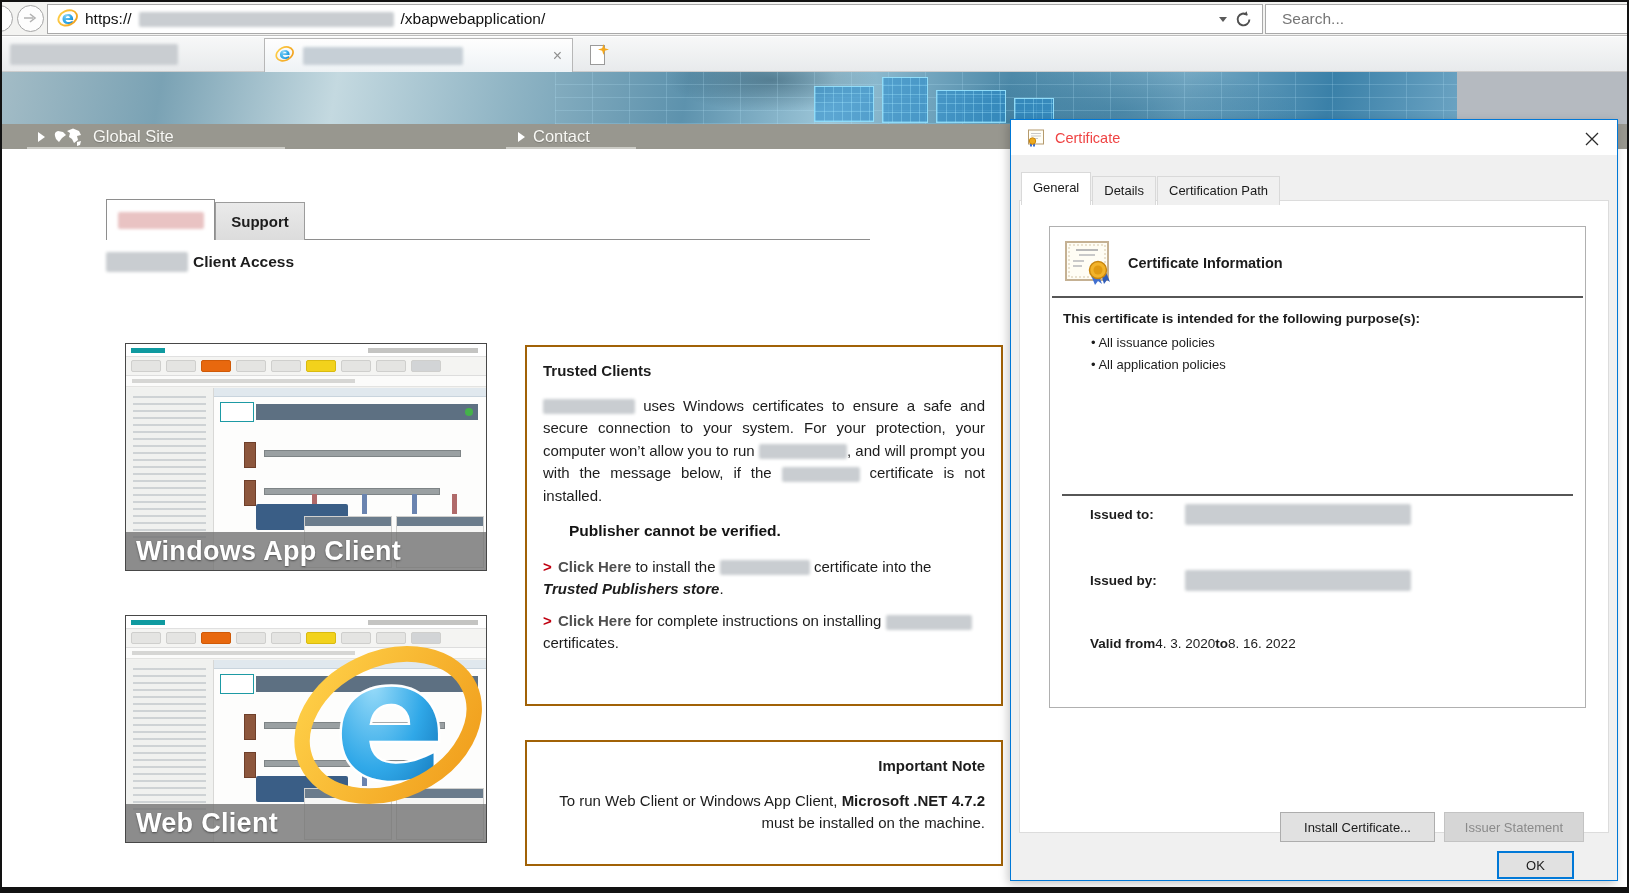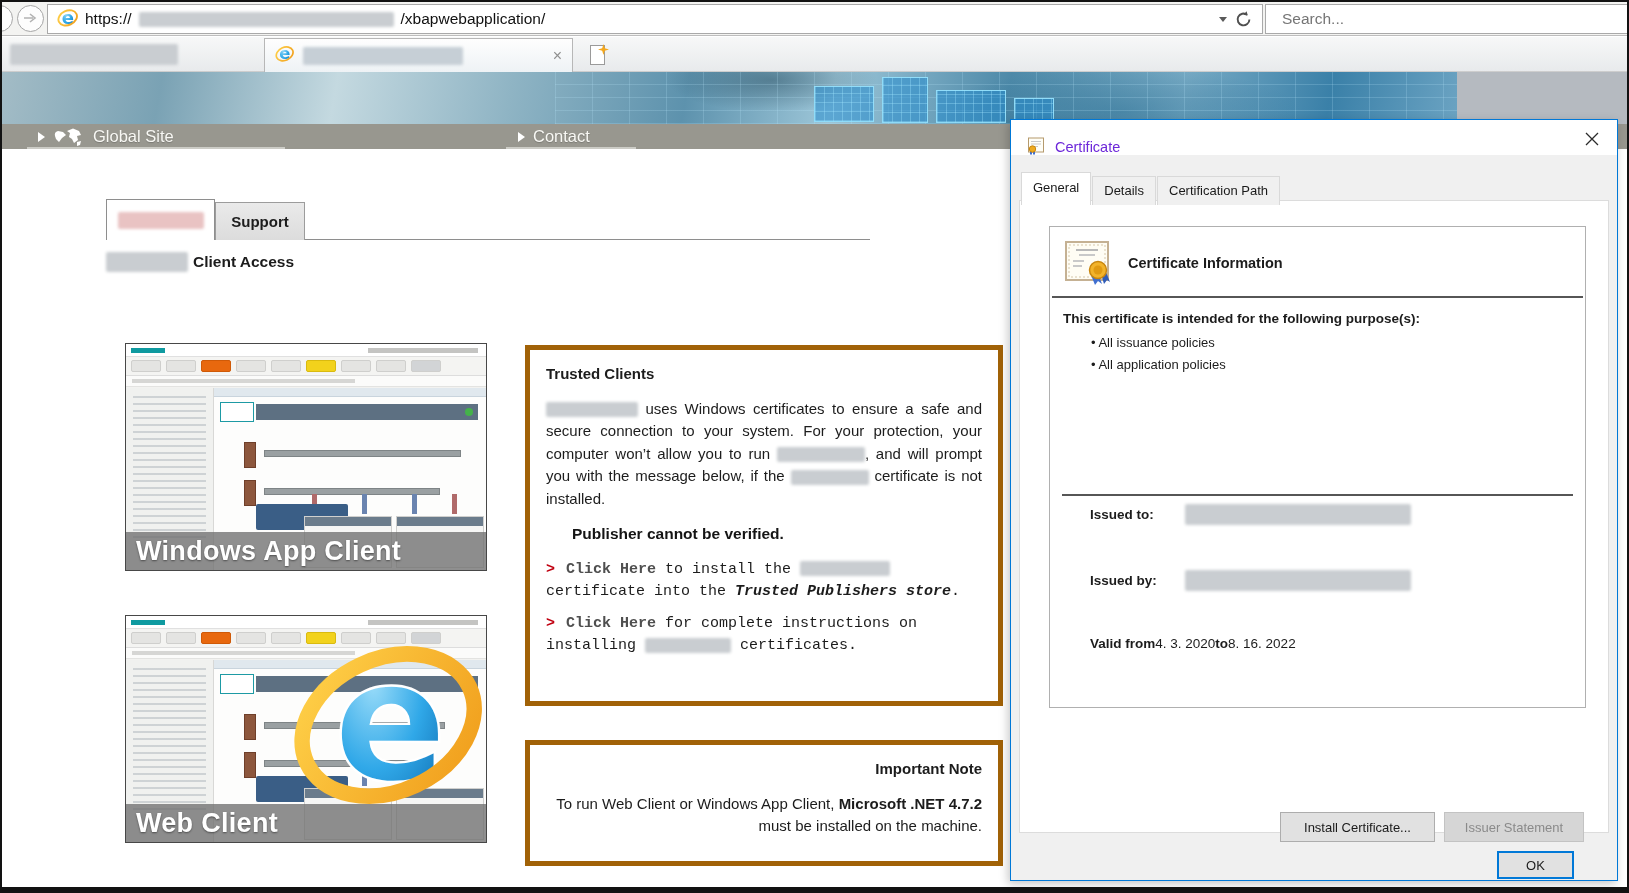--- a/index.html
+++ b/index.html
@@ -112,37 +112,37 @@
   .brown{position:absolute;width:12px;height:26px;background:#8d573d;border:1px solid #6f3f2a;}
   .bar{position:absolute;height:7px;background:#9aa0a2;border:1px solid #7e8486;}
   .vd{position:absolute;width:5px;height:20px;}
   .m-legend{position:absolute;left:30px;bottom:-6px;width:92px;height:26px;background:#3a5e86;border-radius:2px;}
   .m-bottom{position:absolute;left:88px;right:0;bottom:0;height:56px;display:flex;gap:4px;padding:2px;}
   .panelbox{flex:1;background:#f6f6f5;border:1px solid #d0d0ce;}
   .phdr{height:9px;background:#6b7c8c;}
   .ielogo{position:absolute;right:2px;top:8px;z-index:4;}
 
   
-  .infobox{position:absolute;left:523px;width:478px;border:5px solid #a16207;background:#fff;
+  .infobox{position:absolute;left:523px;width:478px;border:2px solid #a16207;background:#fff;
            padding:13px 16px;font-size:15px;line-height:1.5;}
   #trustedbox{top:343px;height:361px;}
   #notebox{top:738px;height:126px;text-align:right;}
   .boxtitle{font-weight:bold;font-size:15px;margin:0 0 12px 0;}
   .t-para{margin:0 0 10px 0;text-align:justify;}
   .t-warn{margin:14px 0 14px 26px;font-weight:bold;font-size:15.5px;line-height:1.35;color:#141414;}
-  .t-link{margin:0 0 11px 0;line-height:1.45;font-family:Liberation Mono, monospace;}
+  .t-link{margin:0 0 11px 0;line-height:1.45;}
   .chev{color:#c00010;font-weight:bold;margin-right:2px;}
   .clickhere{color:#4f4f4f;font-weight:bold;cursor:pointer;}
   .storeemph{font-weight:bold;font-style:italic;}
 
   
   .dialog{position:absolute;left:1008px;top:117px;width:608px;height:762px;background:#f0f0f0;
           border:1px solid #0078d7;z-index:30;box-shadow:-2px 3px 9px rgba(0,0,0,.22);font-size:13px;}
-  .d-title{height:35px;background:#fff;display:flex;align-items:flex-end;gap:9px;padding-left:15px;
-           font-size:14.5px;color:#6d28d9;}
+  .d-title{height:35px;background:#fff;display:flex;align-items:center;gap:9px;padding-left:15px;
+           font-size:14.5px;color:#ef4444;}
   .d-close{position:absolute;top:7px;right:13px;width:24px;height:24px;display:flex;align-items:center;
            justify-content:center;cursor:default;}
   .d-tabs{position:absolute;left:10px;top:52px;display:flex;align-items:flex-end;z-index:3;}
   .d-tab{padding:6px 11px 7px;background:#f0f0f0;border:1px solid #d9d9d9;border-bottom:none;
          margin-right:1px;color:#1a1a1a;cursor:default;}
   .d-tab.active{background:#fff;padding-top:7px;padding-bottom:10px;}
   .d-panel{position:absolute;left:8px;top:80px;width:590px;height:633px;background:#fff;
            border:1px solid #dcdcdc;z-index:2;}
   .d-inner{position:absolute;left:29px;top:25px;width:537px;height:482px;background:#fff;
            border:1px solid #b0b0b0;}

